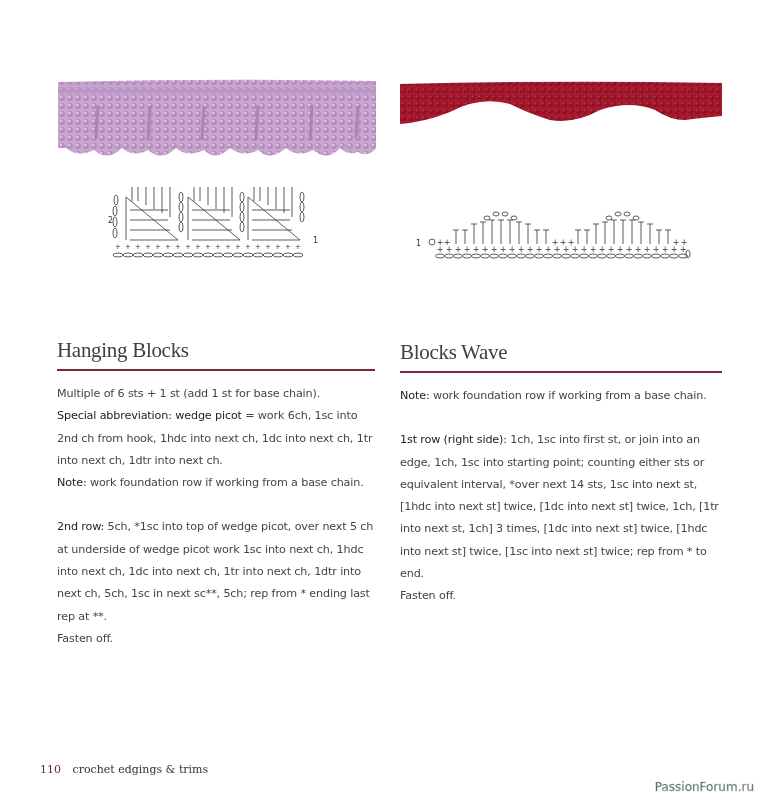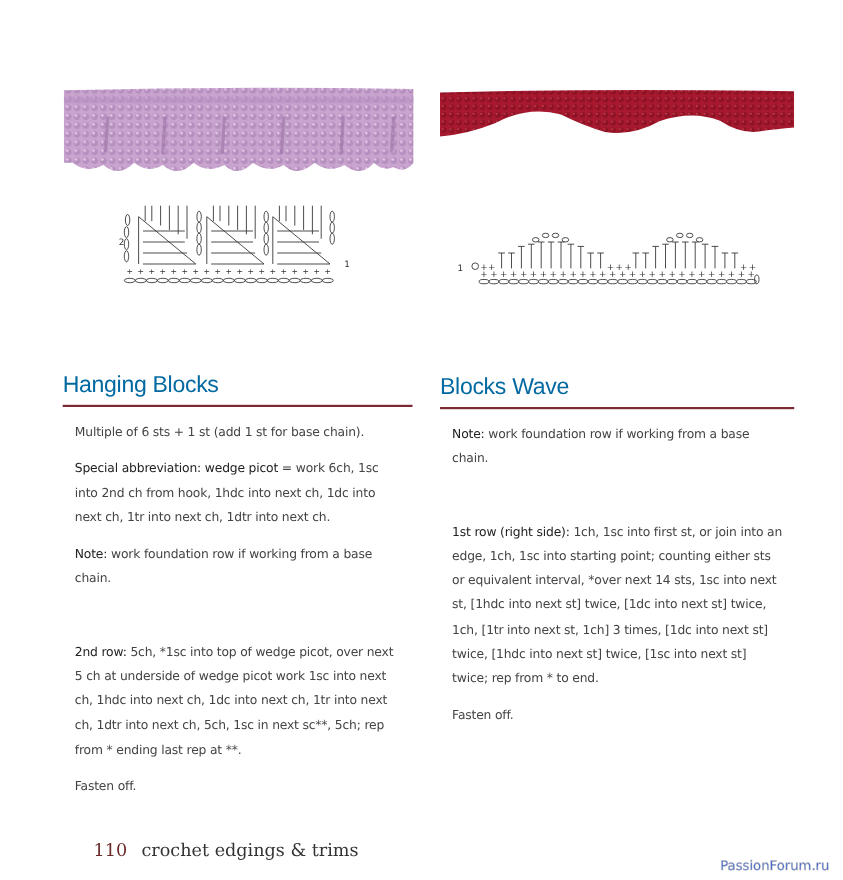--- a/index.html
+++ b/index.html
@@ -7,40 +7,40 @@
     width: 766px; height: 800px; position: relative; overflow: hidden;
     background: #ffffff; color: #3a3a3a;
     font-family: "DejaVu Sans", sans-serif;
   }
   .photo { position: absolute; }
   .photo svg { display: block; }
   .diagram { position: absolute; }
   .diagram svg { display: block; }
   .pattern { position: absolute; }
   .pattern h2 {
-    margin: 0; font-weight: 300; font-size: 21px; color: #0369a1;
-    font-family: Liberation Sans, sans-serif; letter-spacing: -0.3px;
+    margin: 0; font-weight: 300; font-size: 21px; color: #404040;
+    font-family: Liberation Serif, serif; letter-spacing: -0.3px;
     padding-bottom: 6px;
   }
   .rule { height: 2px; background: #7a2a30; margin-bottom: 12px; }
   .pattern p {
-    margin: 11px; font-size: 11.2px; line-height: 22.3px; color: #444;
+    margin: 0; font-size: 11.2px; line-height: 22.3px; color: #444;
     letter-spacing: -0.15px;
   }
   .pattern p b { font-weight: normal; color: #222; }
   .gap { height: 22px; }
   .footer {
     position: absolute; left: 40px; top: 763px;
-    font-family: "DejaVu Serif", serif; font-size: 16px; color: #333; margin-left: 45px;
+    font-family: "DejaVu Serif", serif; font-size: 11px; color: #333;
   }
   .footer .pg { color: #6b2a2a; margin-right: 8px; }
   .watermark {
     position: absolute; right: 12px; top: 780px;
     font-family: "DejaVu Sans", sans-serif; font-size: 12px;
-    color: #1d4ed8; -webkit-text-stroke: 0.5px #bbb;
+    color: #14532d; -webkit-text-stroke: 0.5px #bbb;
   }
 </style>
 </head>
 <body>
 
 <div class="photo" style="left:58px;top:78px;">
   <svg width="318" height="88" viewBox="0 0 318 88">
     <defs>
       <pattern id="knitL" width="8" height="8" patternUnits="userSpaceOnUse">
         <rect width="8" height="8" fill="#c9a4cf"></rect>

